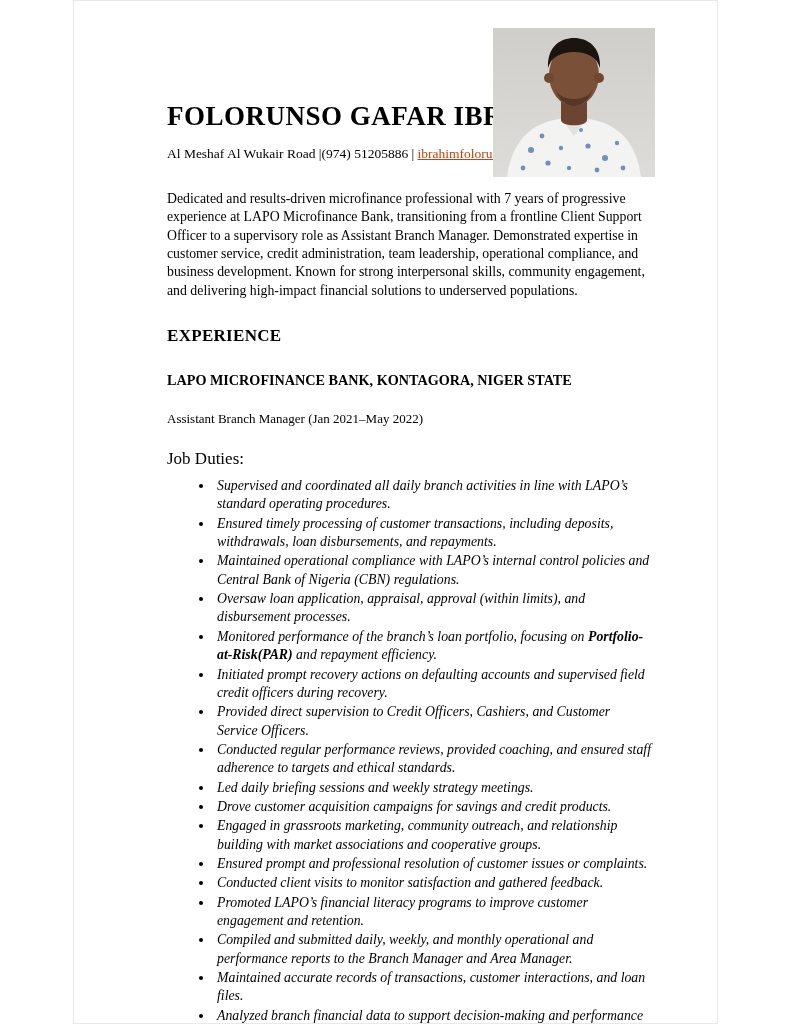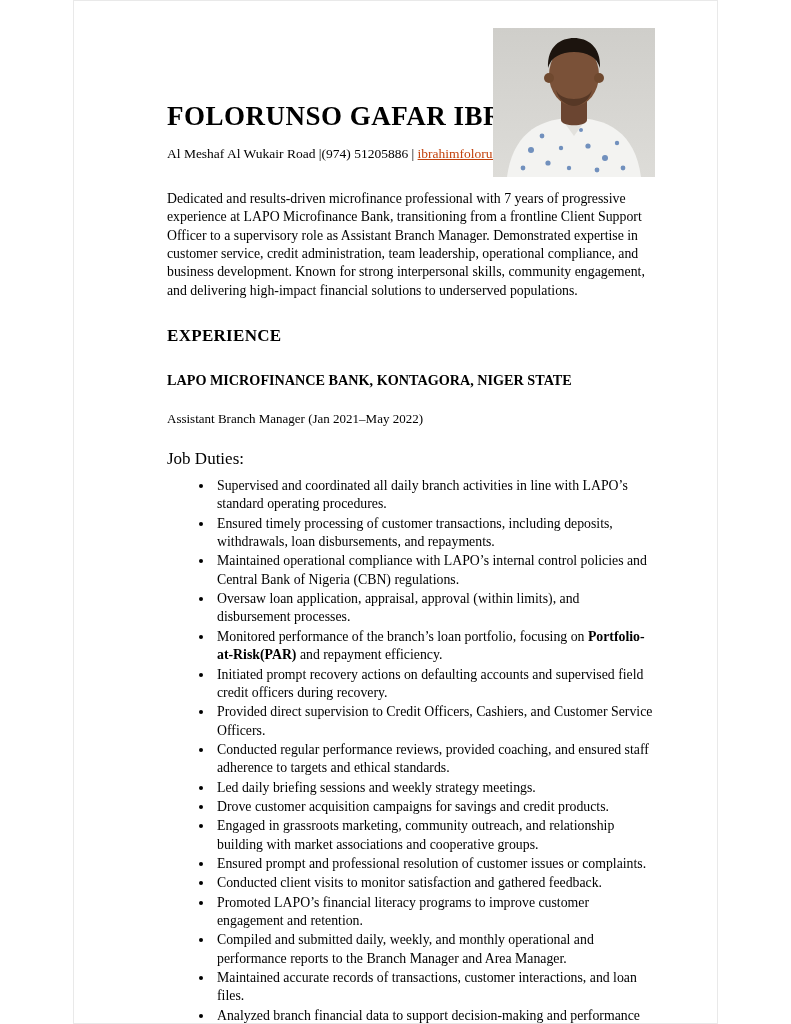--- a/index.html
+++ b/index.html
@@ -73,20 +73,21 @@
   ul.duties {
     margin: 0;
     padding: 0 0 0 47px;
     max-width: 600px;
   }
   ul.duties li {
     font-size: 13.8px;
     line-height: 1.33;
     margin: 0 0 1px 0;
     padding-left: 3px;
+    font-style: italic;
   }
   ul.duties li b { font-weight: bold; margin-top: 16px; }
 </style>
 </head>
 <body>
 
 <div class="page">
 
   <div class="photo">
     <svg viewBox="0 0 162 149">

